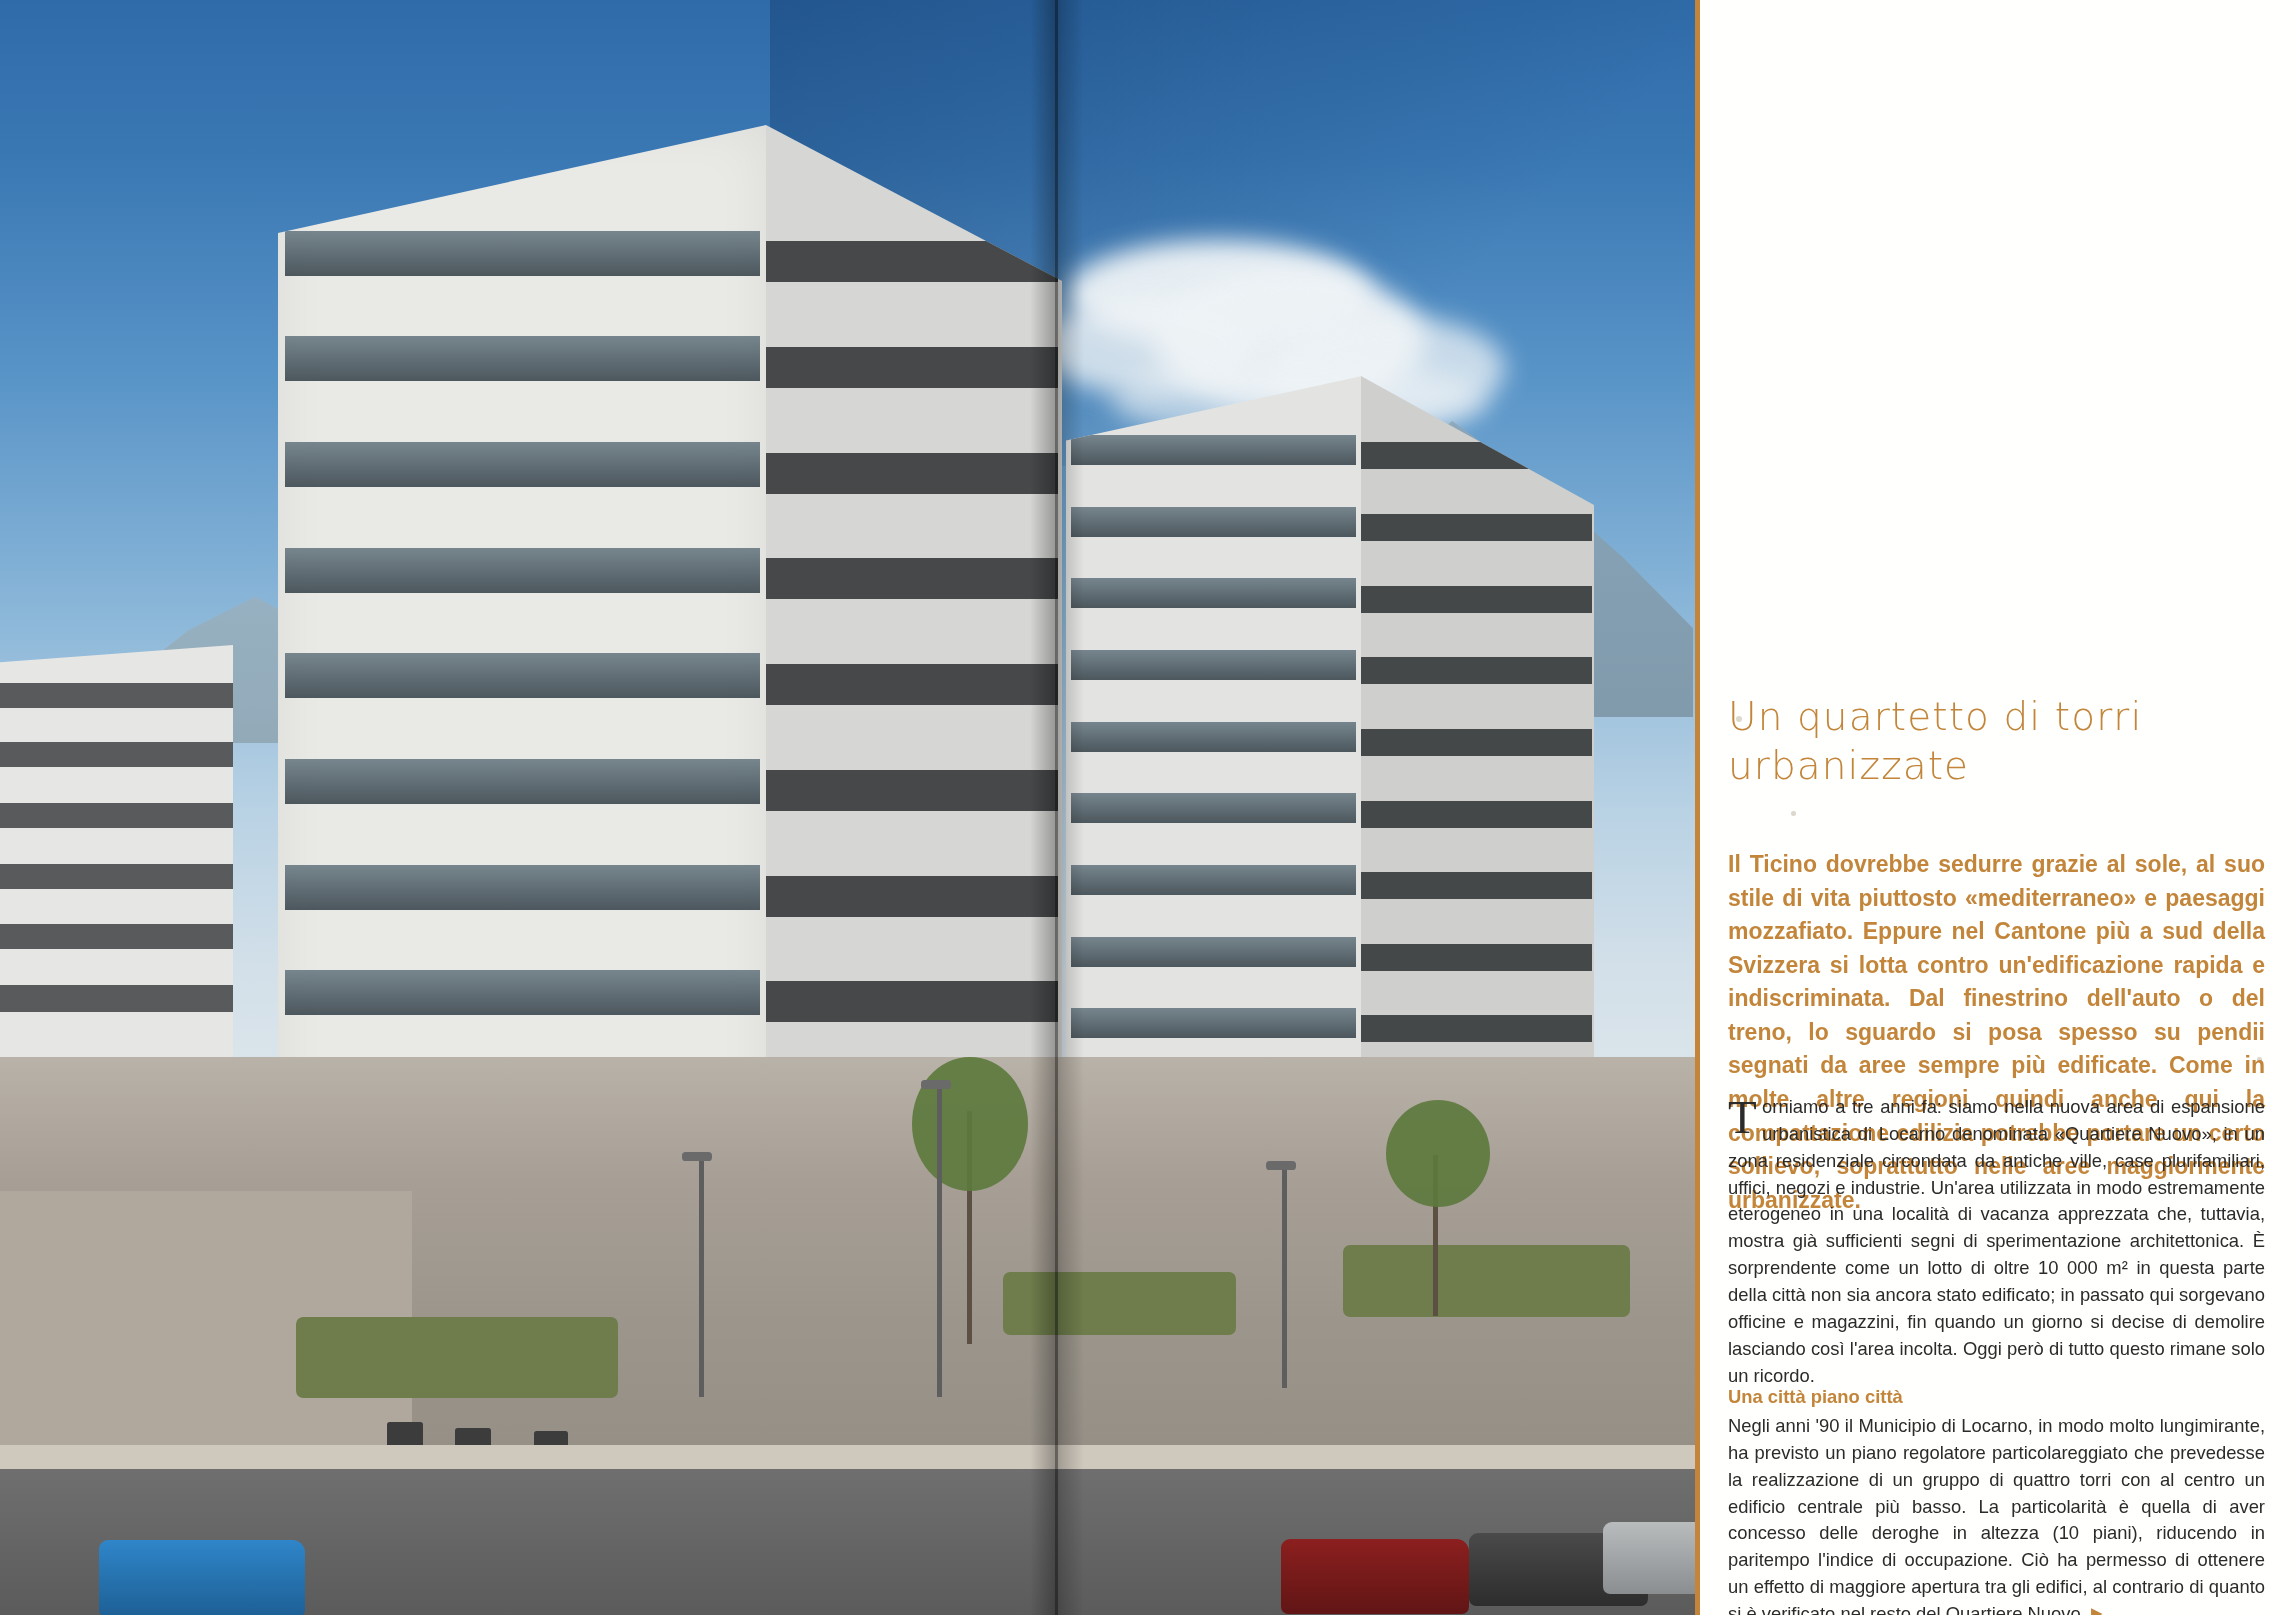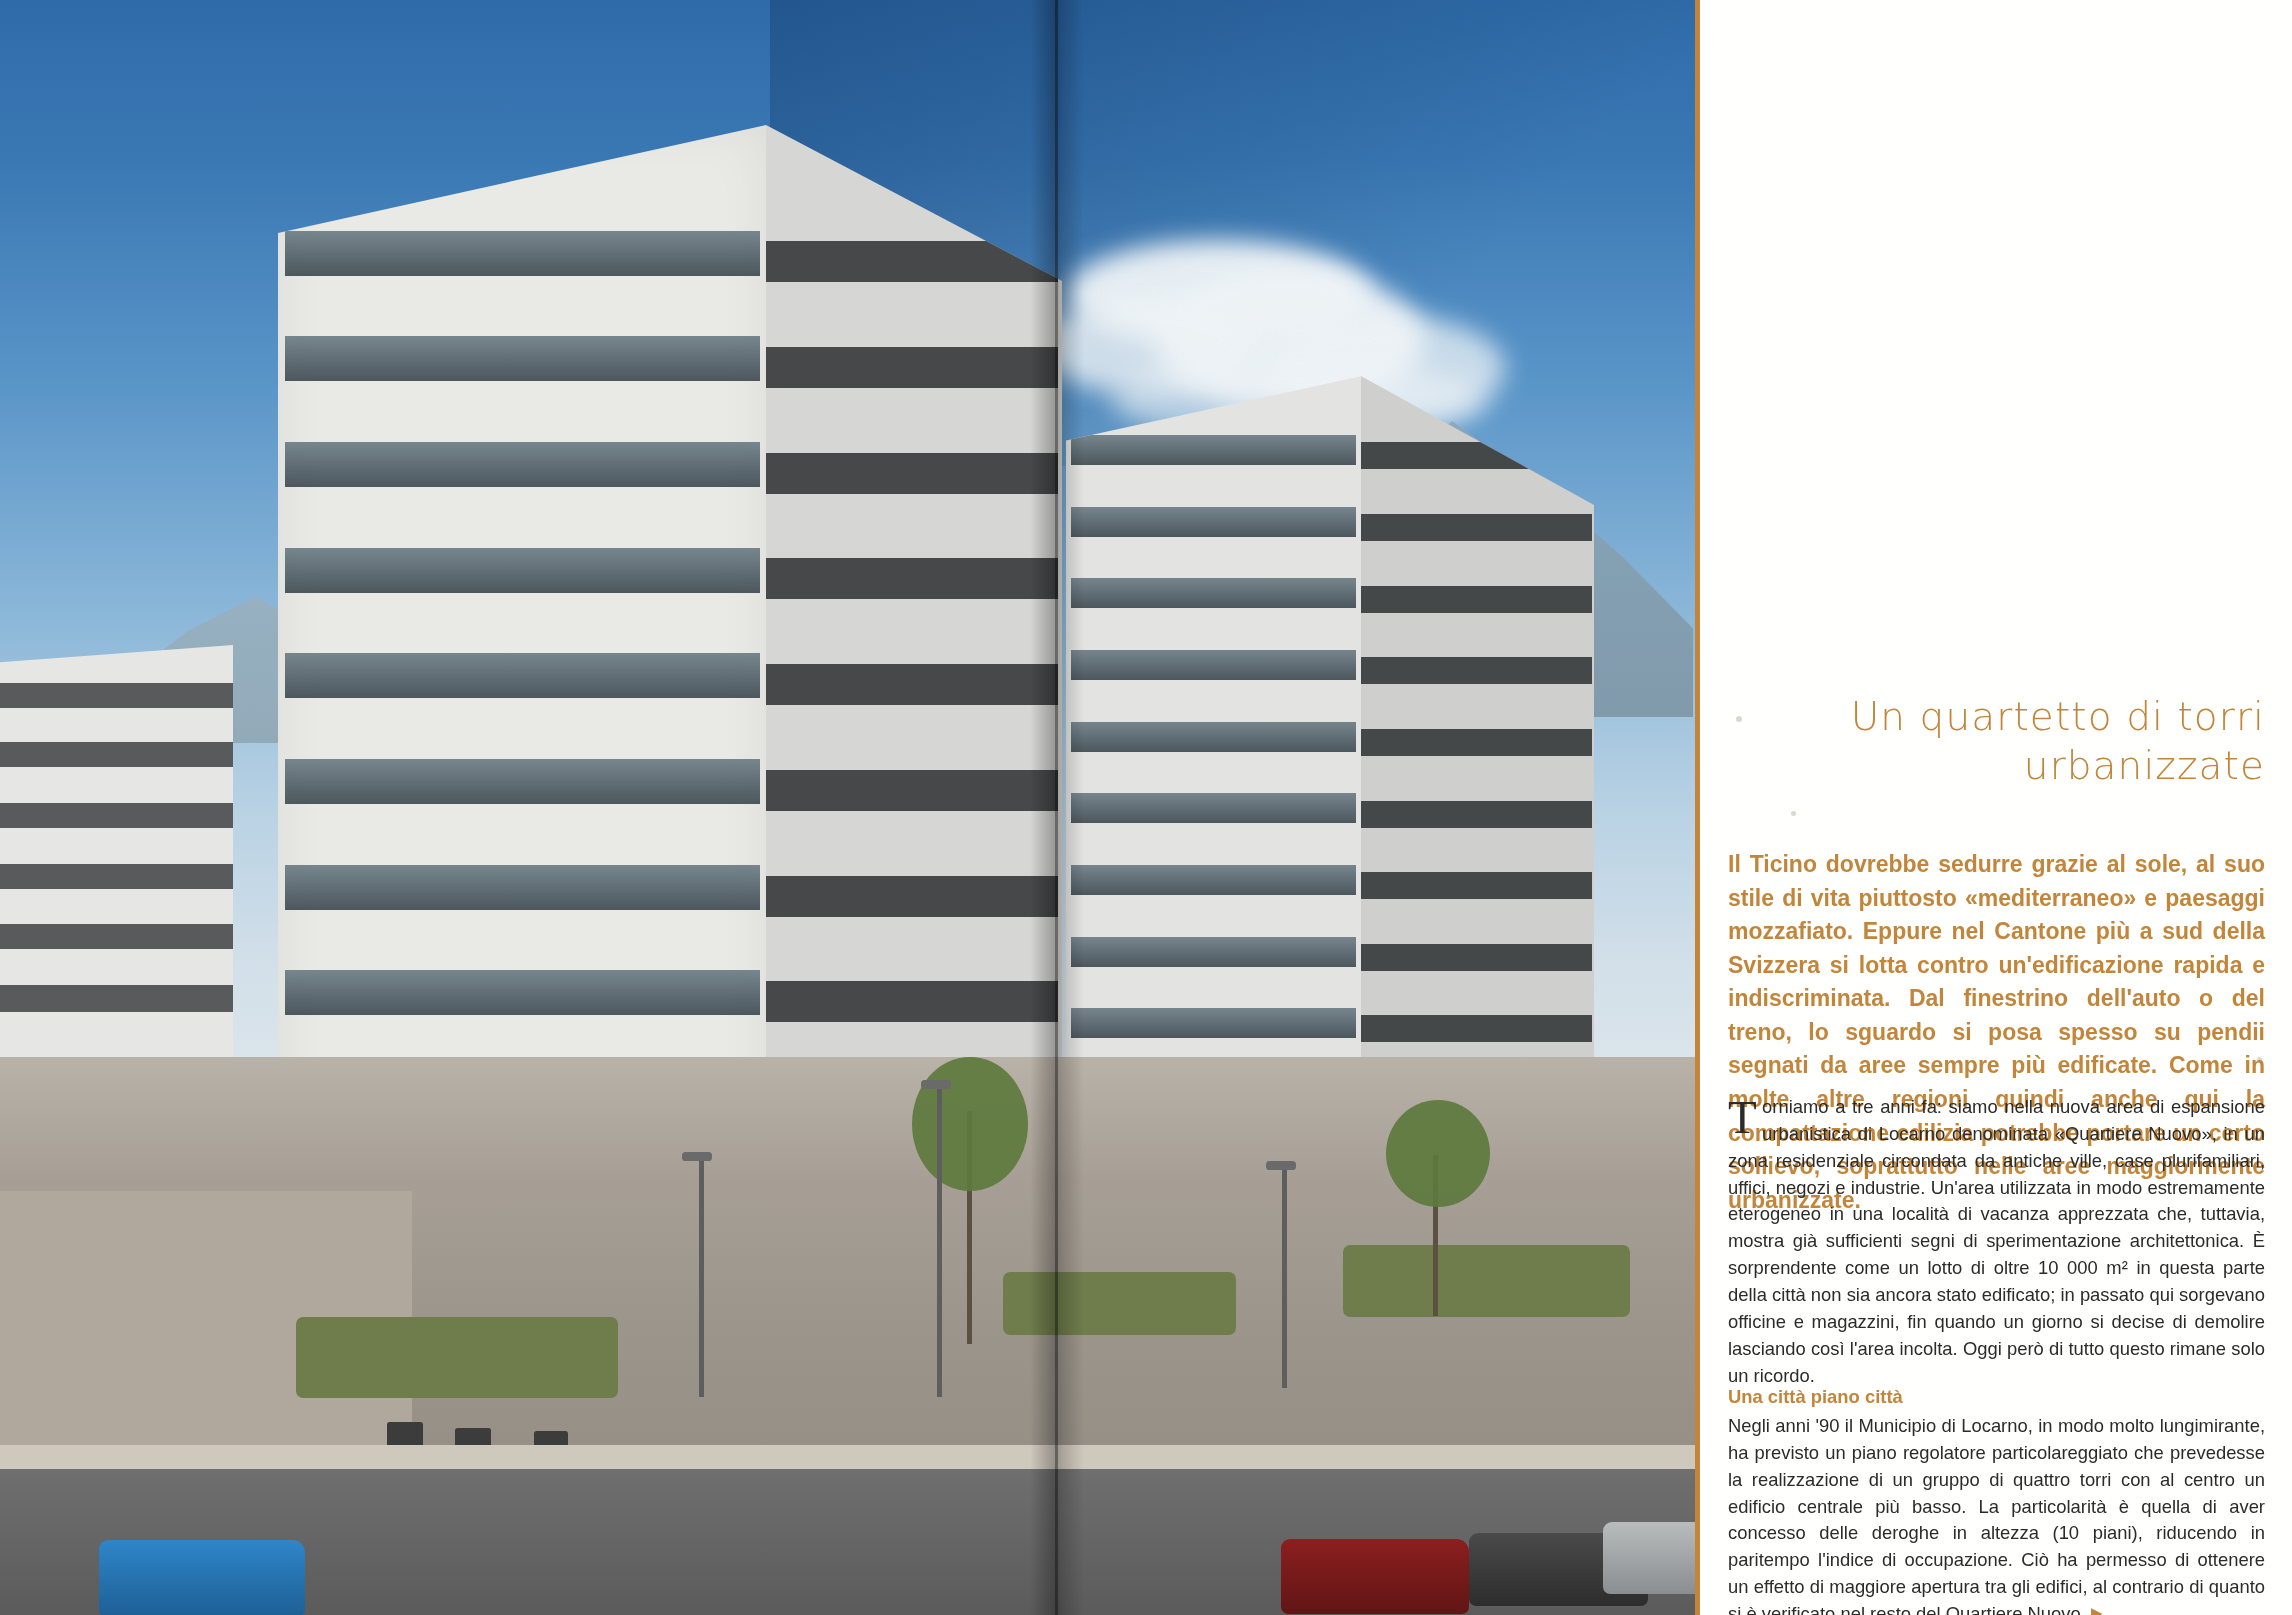--- a/index.html
+++ b/index.html
@@ -240,21 +240,20 @@
     position: absolute;
     left: 1695px; top: 0;
     width: 5.4px; height: 1616px;
     background: #c2853a;
   }
   .headline {
     position: absolute;
     left: 1728px;
     top: 667px;
     width: 537px;
-    text-align: right;
     color: #c2853a;
     font-family: "DejaVu Sans", sans-serif;
     font-weight: 300;
     font-size: 39px;
     line-height: 1.25;
     letter-spacing: 1.1px;
   }
   .lede {
     position: absolute;
     left: 1728px;

